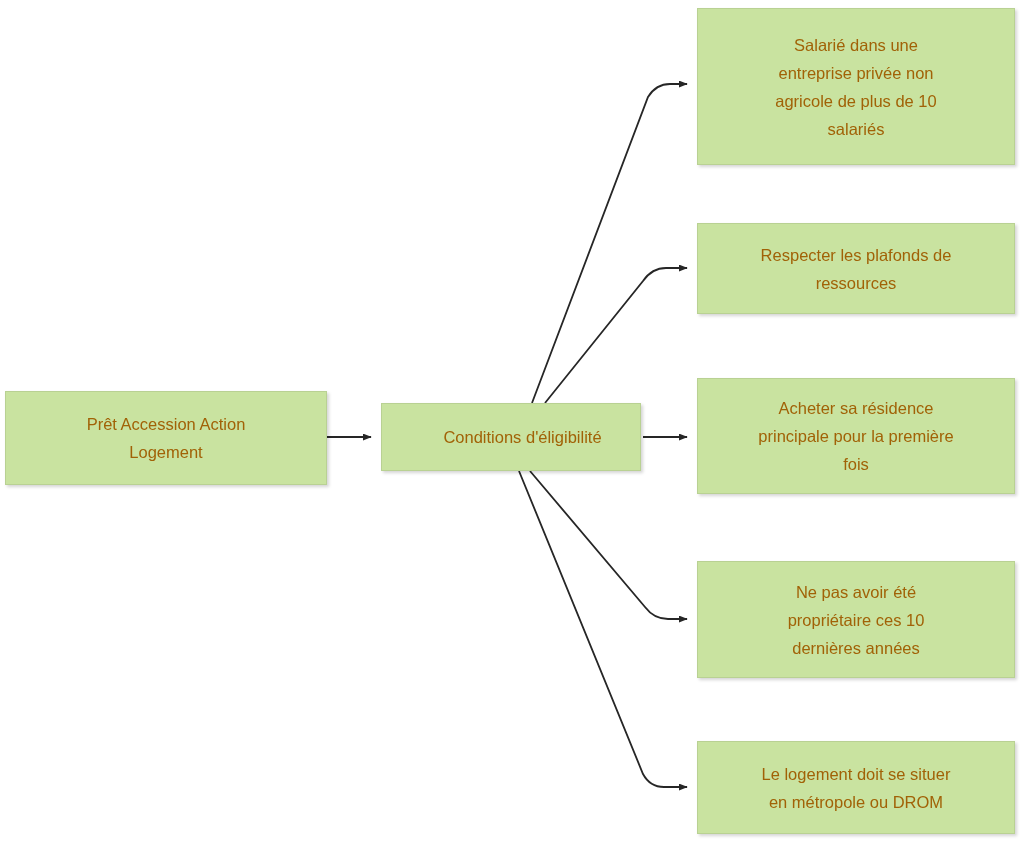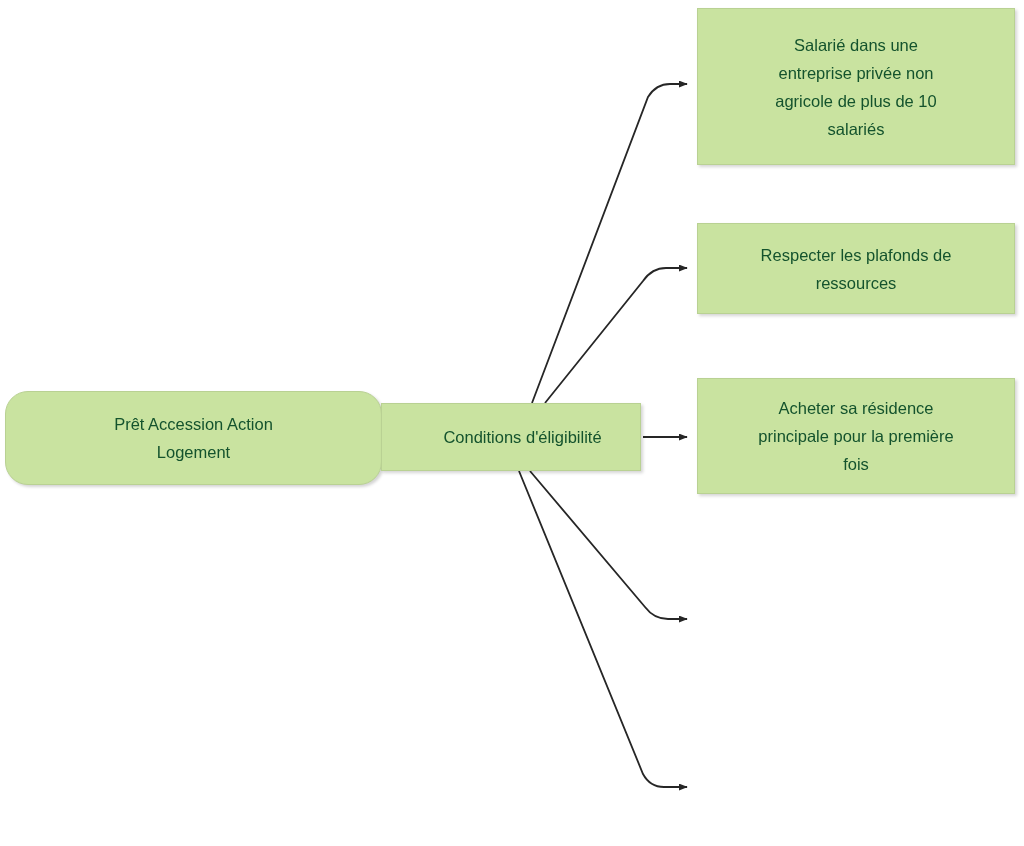--- a/index.html
+++ b/index.html
@@ -30,32 +30,32 @@
   .node {
     position: absolute;
     box-sizing: border-box;
     background: #c9e3a0;
     border: 1px solid #b9d193;
     box-shadow: 2px 2px 3px rgba(0,0,0,0.17);
     display: flex;
     align-items: center;
     justify-content: center;
     text-align: center;
-    color: #14532d;
+    color: #a16207;
     font-size: 16.5px;
     line-height: 28px;
     padding: 4px 14px;
   }
   .node-label {
     display: block;
     width: 100%;
     white-space: pre-line;
   }
   
-  #node-source    { left: 5px;   top: 391px; width: 377px; height: 94px; border-radius: 23px; }
+  #node-source    { left: 5px;   top: 391px; width: 322px; height: 94px; }
   #node-center    { left: 381px; top: 403px; width: 260px; height: 68px; padding-left: 37px; }
   #node-cond-1    { left: 697px; top: 8px;   width: 318px; height: 157px; }
   #node-cond-2    { left: 697px; top: 223px; width: 318px; height: 91px; }
   #node-cond-3    { left: 697px; top: 378px; width: 318px; height: 116px; }
   #node-cond-4    { left: 697px; top: 561px; width: 318px; height: 117px; }
   #node-cond-5    { left: 697px; top: 741px; width: 318px; height: 93px; }
 </style>
 </head>
 <body>
 
@@ -101,15 +101,24 @@
     <span class="node-label">Acheter sa résidence
 principale pour la première
 fois</span>
   </div>
 
   <div class="node" id="node-cond-2">
     <span class="node-label">Respecter les plafonds de
 ressources</span>
   </div>
 
+  <div class="node" id="node-cond-4">
+    <span class="node-label">Ne pas avoir été
+propriétaire ces 10
+dernières années</span>
+  </div>
 
+  <div class="node" id="node-cond-5">
+    <span class="node-label">Le logement doit se situer
+en métropole ou DROM</span>
+  </div>
 
 </div>
 
 </body></html>

